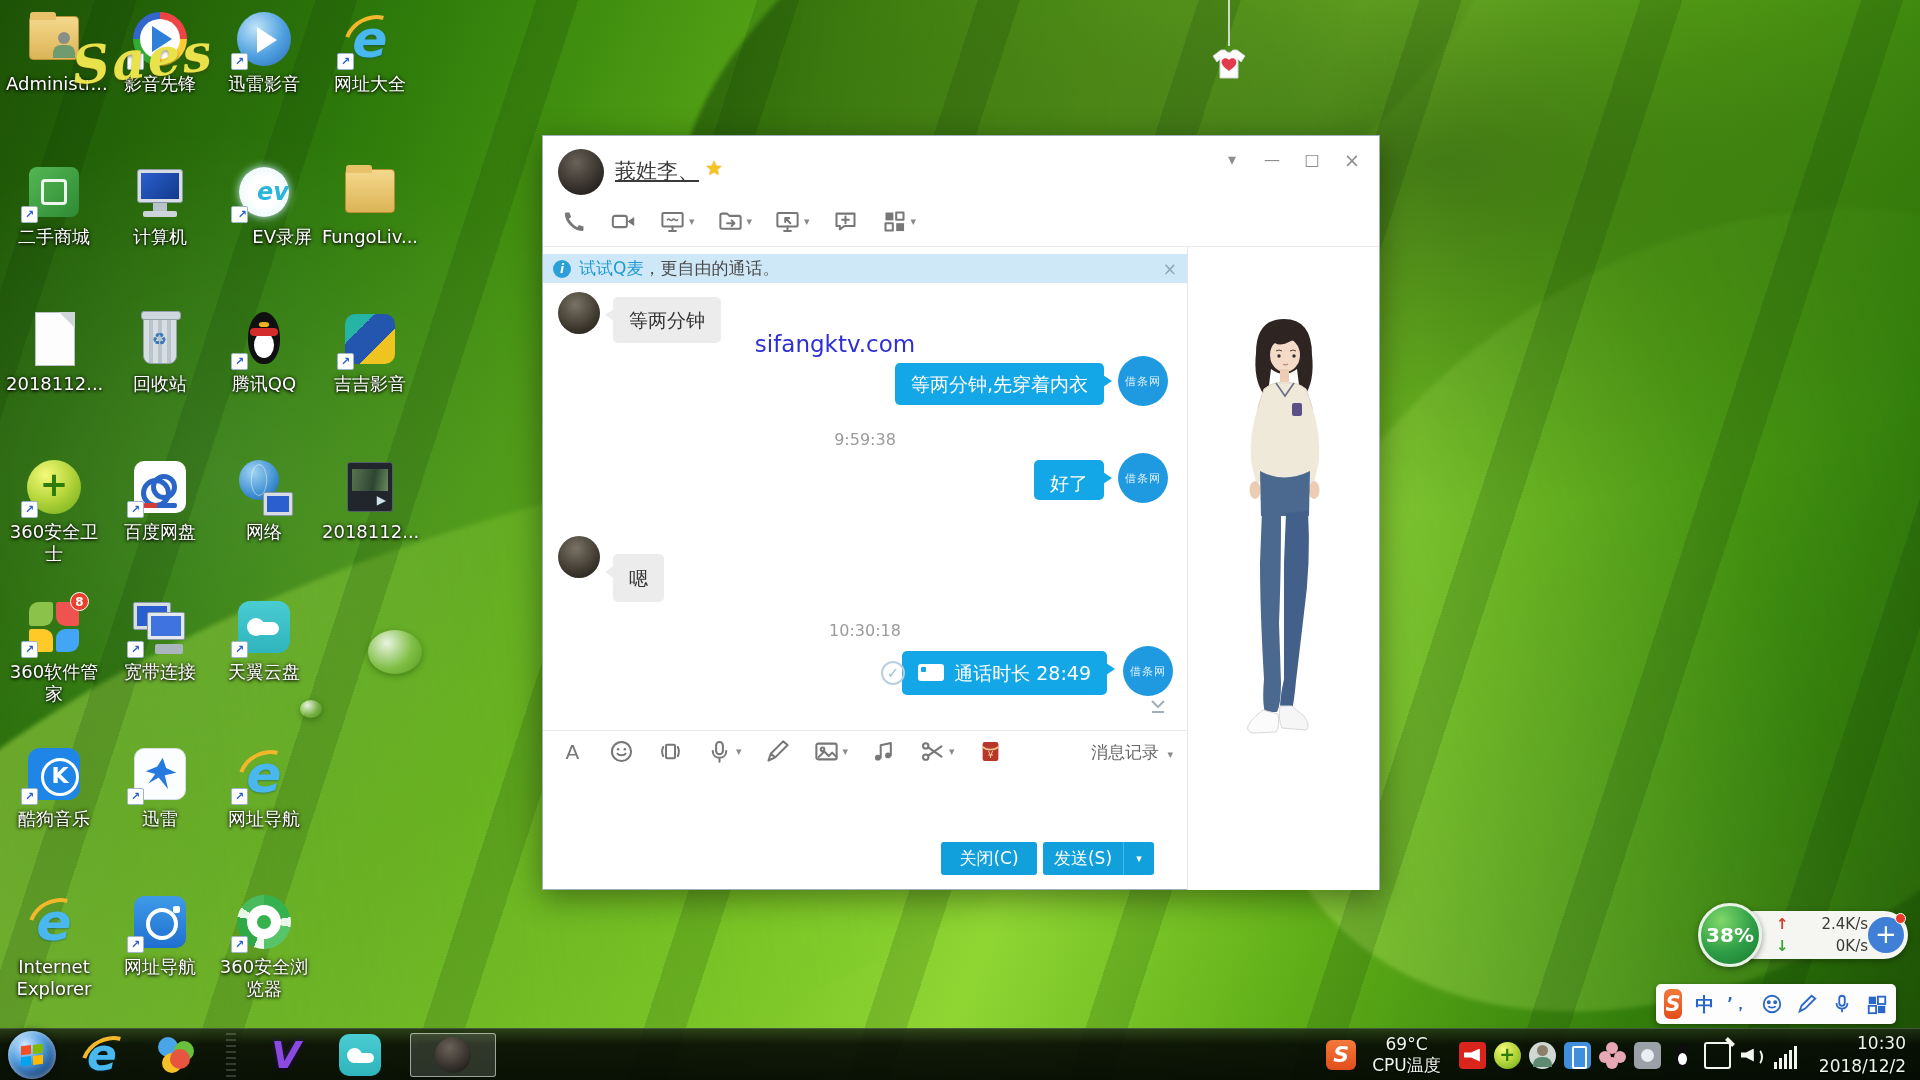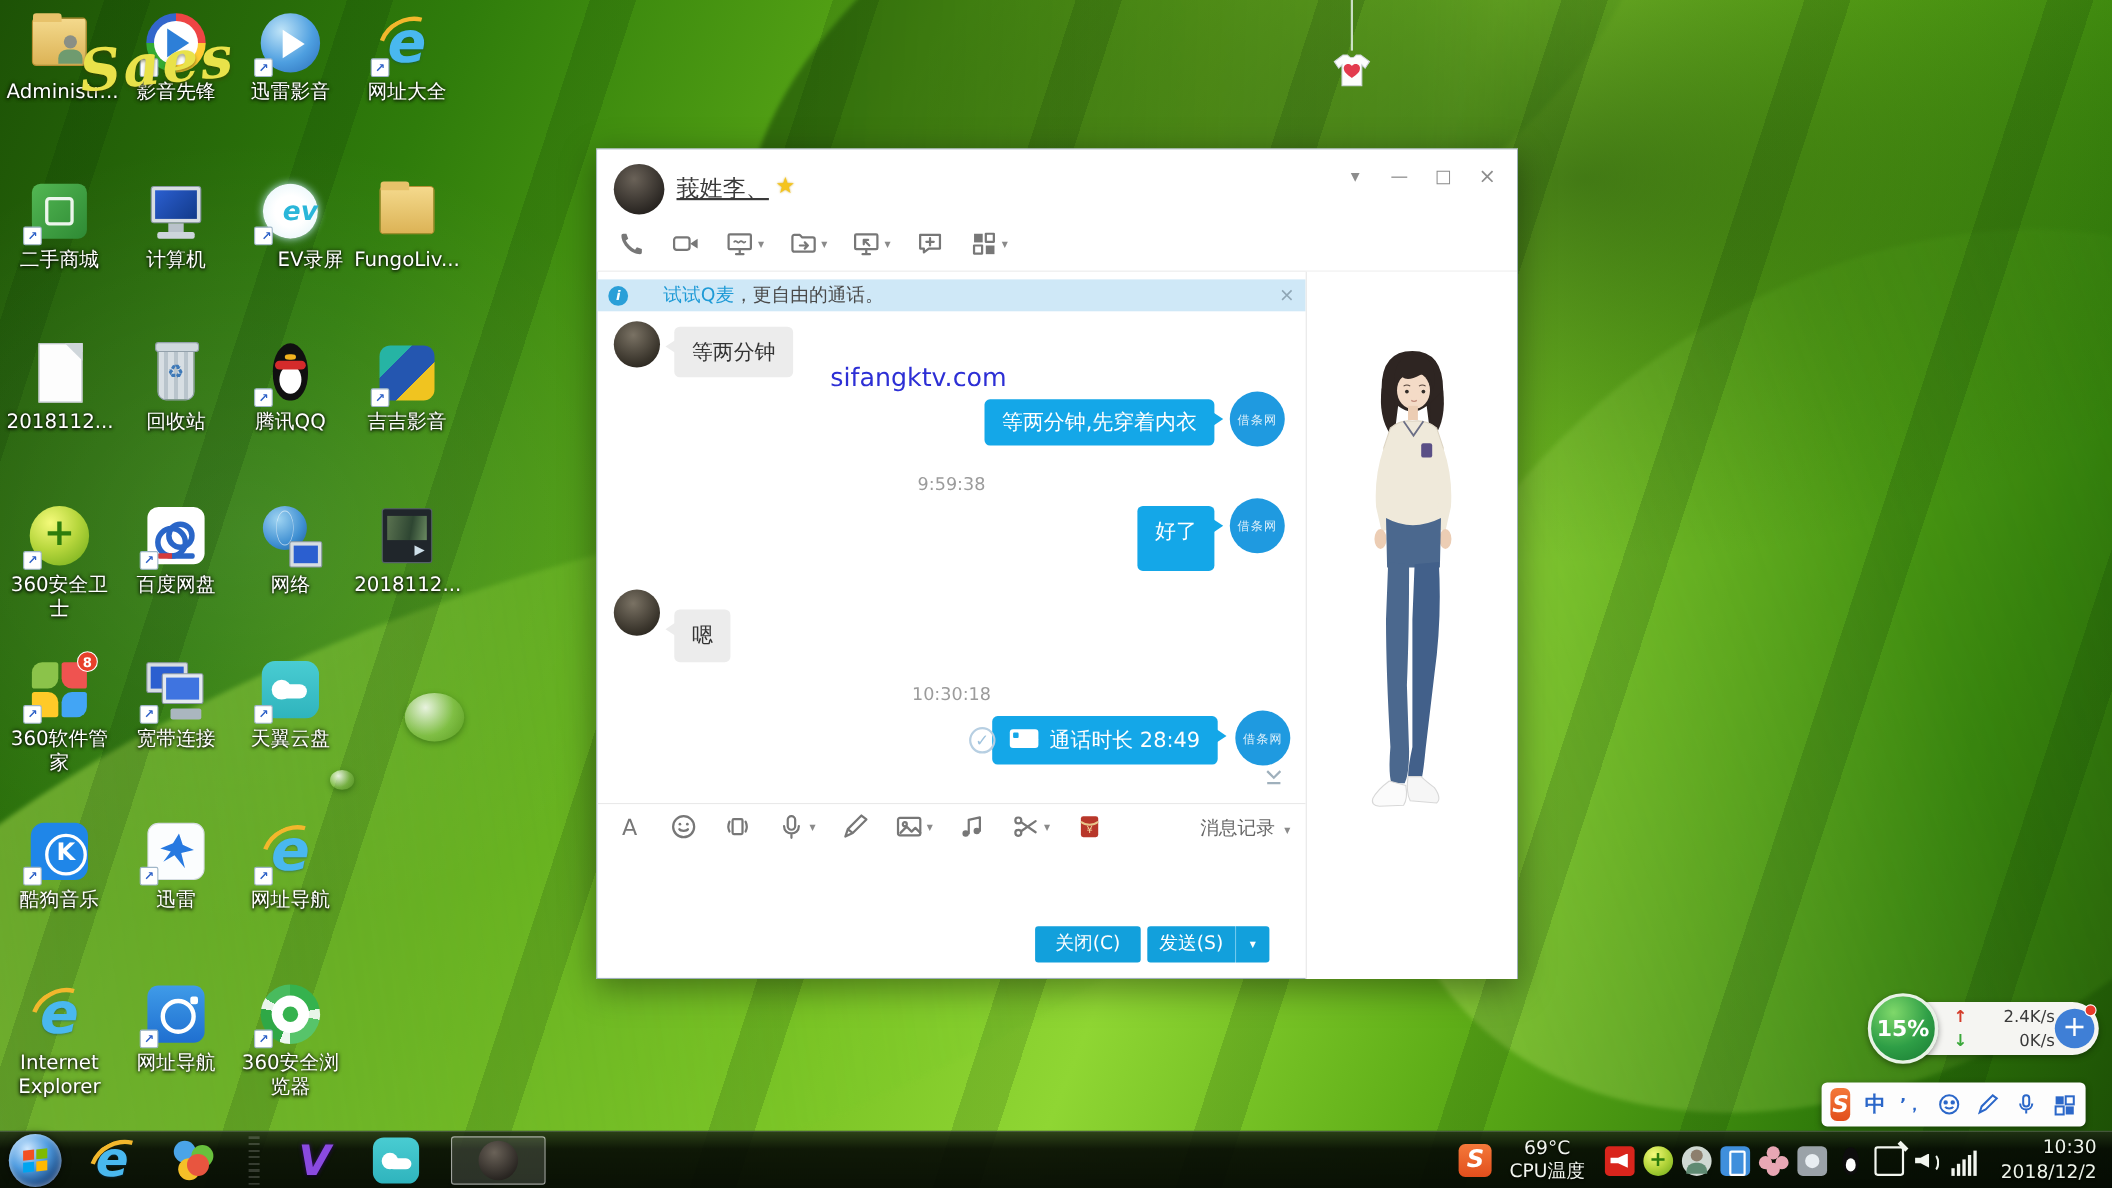--- a/index.html
+++ b/index.html
@@ -122,21 +122,21 @@
   .winctl { position:absolute; top:12px; right:14px; display:flex; gap:14px; color:#8d8d8d; }
   .winctl span { width:26px; height:24px; text-align:center; font-size:16px; line-height:24px; cursor:pointer; }
   .chat-toolbar { position:absolute; left:12px; top:70px; display:flex; align-items:center; }
   .tb-i { display:flex; align-items:center; padding:2px 6px; margin-right:10px; cursor:pointer; }
   .tb-caret { font-size:11px; color:#8a8a8a; margin-left:3px; }
   
   .qq-body { position:relative; height:643px; display:flex; }
   .chat-col { position:relative; width:644px; height:100%; }
   .notice { position:absolute; left:0; top:7px; width:644px; height:29px; background:#cfe8f7; display:flex; align-items:center; padding:0 10px; font-size:17px; }
   .notice .ninfo { width:18px; height:18px; border-radius:50%; background:#2a9fd8; color:#fff; font-size:12px; line-height:18px; text-align:center; font-style:italic; font-weight:bold; margin-right:8px; }
-  .notice .nlink { color:#1e9ad6; cursor:pointer;margin-left:24px; }
+  .notice .nlink { color:#1e9ad6; cursor:pointer; }
   .notice .nrest { color:#4a4a4a; }
   .notice .nclose { margin-left:auto; color:#8fa6b5; font-size:17px; cursor:pointer; }
   .msgs { position:absolute; inset:0; }
   .bub { position:absolute; font-size:19px; border-radius:5px; padding:0 16px; white-space:nowrap; }
   .bub.in { background:#ececec; color:#333; }
   .bub.out { background:#14a7e8; color:#fff; }
   .bub.in::before { content:""; position:absolute; left:-8px; top:12px; border:6px solid transparent; border-right:9px solid #ececec; border-left:0; }
   .bub.out::after { content:""; position:absolute; right:-8px; top:12px; border:6px solid transparent; border-left:9px solid #14a7e8; border-right:0; }
   .av-photo { position:absolute; width:42px; height:42px; border-radius:50%;
               background:radial-gradient(circle at 42% 30%, #7a7264, #3a352c 65%, #1c1914); }
@@ -520,21 +520,21 @@
         <span class="nrest">，更自由的通话。</span>
         <span class="nclose">×</span>
       </div>
       <div class="msgs" id="msgs">
           <div class="av-photo" style="left: 15px; top: 45px;"></div>
           <div class="bub in" style="left: 70px; top: 50px; height: 46px; line-height: 46px;">等两分钟</div>
           <div class="linkrow" style="top: 84px; padding-right: 60px;">sifangktv.com</div>
           <div class="bub out" style="right: 83px; top: 116px; height: 42px; line-height: 42px;">等两分钟,先穿着内衣</div>
           <div class="av-peer" style="right: 19px; top: 109px;">借条网</div>
           <div class="trow" style="top: 183px;">9:59:38</div>
-          <div class="bub out" style="right: 83px; top: 213px; height: 59px; line-height: 46px;">好了</div>
+          <div class="bub out" style="right: 83px; top: 213px; height: 40px; line-height: 46px;">好了</div>
           <div class="av-peer" style="right: 19px; top: 206px;">借条网</div>
           <div class="av-photo" style="left: 15px; top: 289px;"></div>
           <div class="bub in" style="left: 70px; top: 307px; height: 48px; line-height: 48px;">嗯</div>
           <div class="trow" style="top: 374px;">10:30:18</div>
           <div class="bub out" style="right: 80px; top: 404px; height: 44px; line-height: 44px;"><span class="camico"></span>通话时长 28:49</div>
           <div class="av-peer" style="right: 14px; top: 399px;">借条网</div>
           <div class="callchk" style="left: 338px; top: 414px;">✓</div>
         </div>
       <div class="chev">
         <svg width="18" height="15" viewBox="0 0 18 15" fill="none" stroke="#9fb0bc" stroke-width="2">
@@ -709,21 +709,21 @@
       </div>
     <div class="clock">
       <div>10:30</div>
       <div>2018/12/2</div>
     </div>
   </div>
 </div>
 
 <div class="netw">
   <div class="pill"></div>
-  <div class="ballp">15%</div>
+  <div class="ballp">38%</div>
   <div class="rates">
     <div>
         <span class="up-ar">↑</span>
         <span>2.4K/s</span>
       </div>
     <div>
         <span class="dn-ar">↓</span>
         <span>0K/s</span>
       </div>
   </div>

